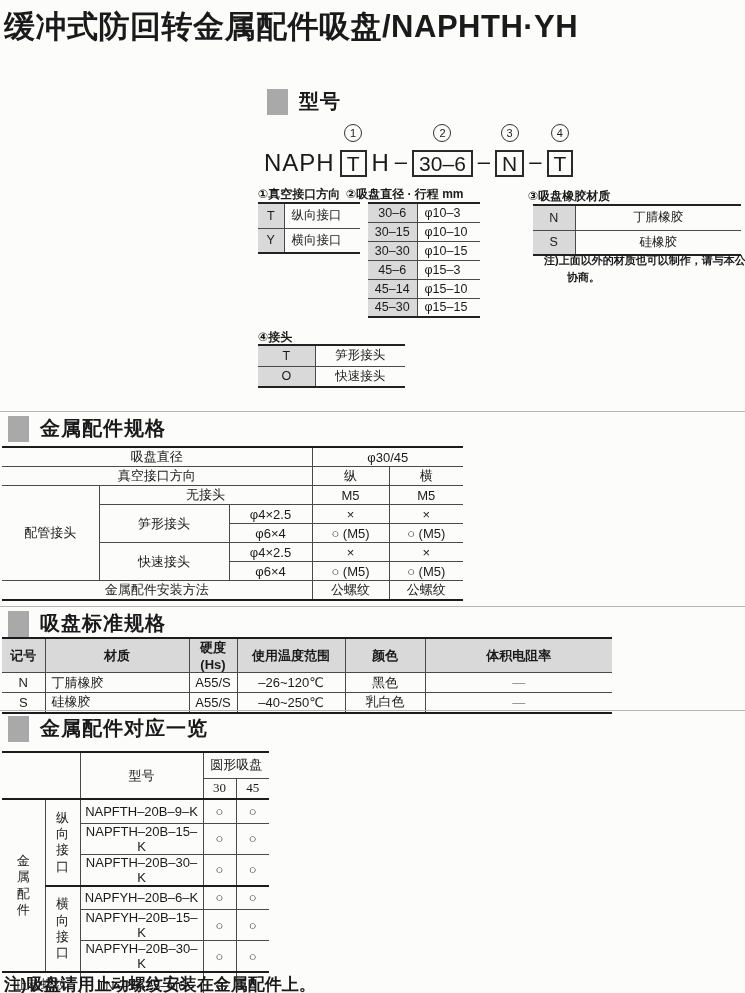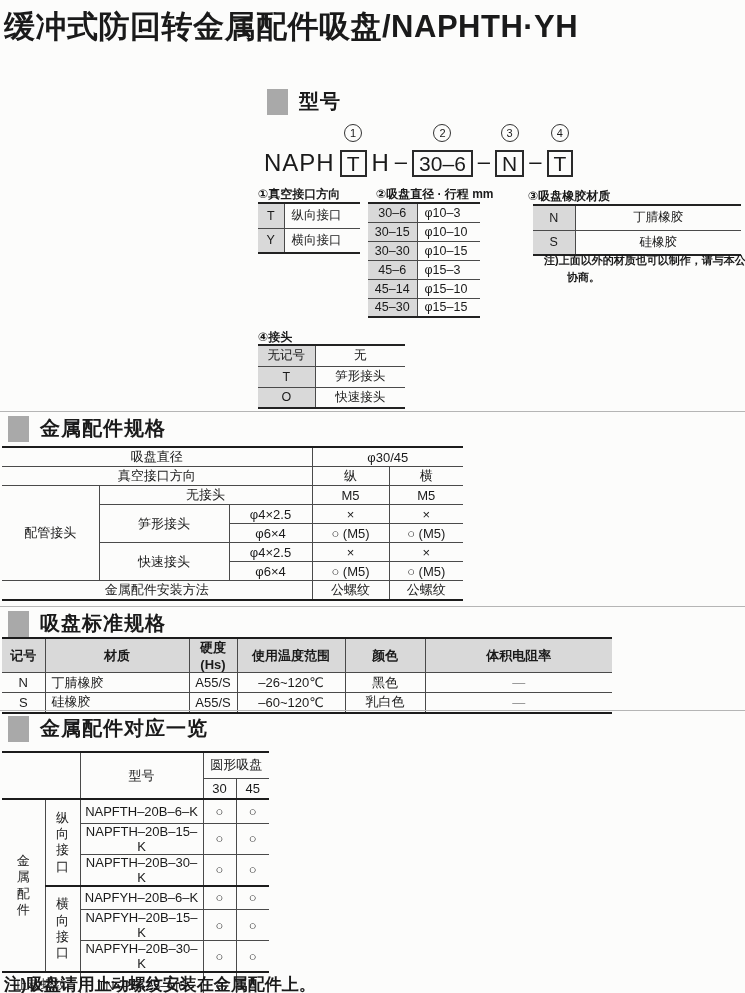--- a/index.html
+++ b/index.html
@@ -71,21 +71,21 @@
   table.big td.no-r { border-right:none; }
 
   #metal-spec-table td { height:19px; }
   #pad-spec-table td { height:20px;margin-top:36px; }
   #pad-spec-table tr.hd td { background:#d9d9d9; font-weight:bold; height:21px; }
   #pad-spec-table td.mat { text-align:left; padding-left:6px; }
   #pad-spec-table td.dash { color:#8f8f8f; }
 
   #metal-map-table td { height:24px; }
   #metal-map-table tr.h1 td { height:26px; }
-  #metal-map-table tr.h2 td { height:21px; }
+  #metal-map-table tr.h2 td { height:21px;font-family:Liberation Serif, serif; }
   #metal-map-table tr.body-first td { border-top:2px solid #1c1c1c; }
   #metal-map-table tr.group2-first td { border-top:2px solid #1c1c1c; }
   #metal-map-table tr.stop td { border-top:2px solid #1c1c1c; height:26px; }
   .vcell span { display:inline-block; width:14px; word-break:break-all;
     line-height:1.25; font-size:13px; text-align:center; }
 
   .note { font-size:17px; font-weight:bold; }
 </style>
 </head>
 <body>
@@ -144,21 +144,21 @@
       <td class="key">T</td>
       <td class="val-left">纵向接口</td>
     </tr>
     <tr>
       <td class="key">Y</td>
       <td class="val-left">横向接口</td>
     </tr>
   </tbody>
     </table>
 
-  <div class="abs mini-label" style="left:376px; top:186px;">②吸盘直径 · 行程 mm</div>
+  <div class="abs mini-label" style="left:346px; top:186px;">②吸盘直径 · 行程 mm</div>
   <table class="abs mini t2" style="left:368px; top:202px; width:112px;">
     <colgroup>
         <col style="width:49px">
         <col style="width:63px">
       </colgroup>
     <tbody>
         <tr>
       <td class="key">30–6</td>
       <td class="val-left">φ10–3</td>
     </tr>
@@ -204,24 +204,20 @@
     </table>
   <div id="note3" class="abs">注)上面以外的材质也可以制作，请与本公司协商。</div>
 
   <div class="abs mini-label" style="left:258px; top:329px;">④接头</div>
   <table class="abs mini t4" style="left:258px; top:344px; width:147px;">
     <colgroup>
         <col style="width:57px">
         <col style="width:90px">
       </colgroup>
     <tbody>
-        <tr>
-      <td class="key">无记号</td>
-      <td>无</td>
-    </tr>
     <tr>
       <td class="key">T</td>
       <td>笋形接头</td>
     </tr>
     <tr>
       <td class="key">O</td>
       <td>快速接头</td>
     </tr>
   </tbody>
     </table>
@@ -315,21 +311,21 @@
       <td class="mat">丁腈橡胶</td>
       <td>A55/S</td>
       <td>–26~120℃</td>
       <td>黑色</td>
       <td class="dash no-r">—</td>
     </tr>
     <tr>
       <td class="no-l">S</td>
       <td class="mat">硅橡胶</td>
       <td>A55/S</td>
-      <td>–60~120℃</td>
+      <td>–40~250℃</td>
       <td>乳白色</td>
       <td class="dash no-r">—</td>
     </tr>
   </tbody>
     </table>
 
   <div class="abs sect-divider" style="top:710px;"></div>
   <div class="abs sect-head" style="left:8px; top:715px;text-align:right;">
     <div class="marker"></div>
     <div class="sect-title">金属配件对应一览</div>
@@ -349,21 +345,21 @@
       <td rowspan="2">型号</td>
       <td colspan="2" class="no-r">圆形吸盘</td>
     </tr>
     <tr class="h2">
       <td>30</td>
       <td class="no-r">45</td>
     </tr>
     <tr class="body-first">
       <td rowspan="6" class="vcell no-l"><span>金属配件</span></td>
       <td rowspan="3" class="vcell"><span>纵向接口</span></td>
-      <td>NAPFTH–20B–6–K</td>
+      <td>NAPFTH–20B–9–K</td>
       <td>○</td>
       <td class="no-r">○</td>
     </tr>
     <tr>
       <td>NAPFTH–20B–15–K</td>
       <td>○</td>
       <td class="no-r">○</td>
     </tr>
     <tr>
       <td>NAPFTH–20B–30–K</td>

